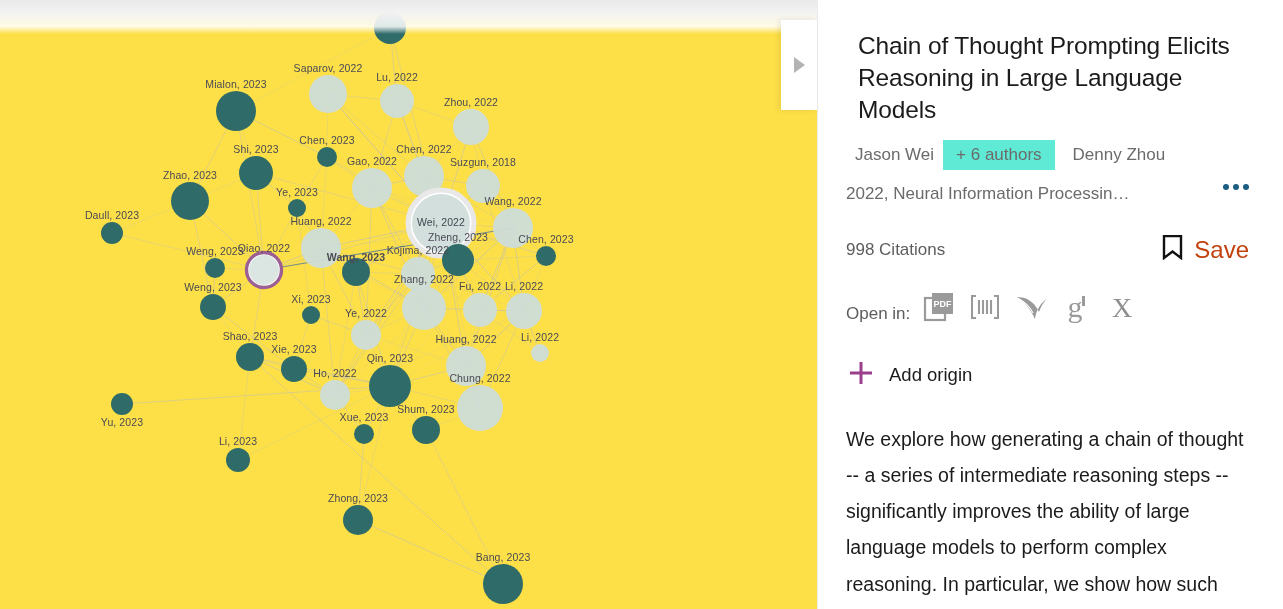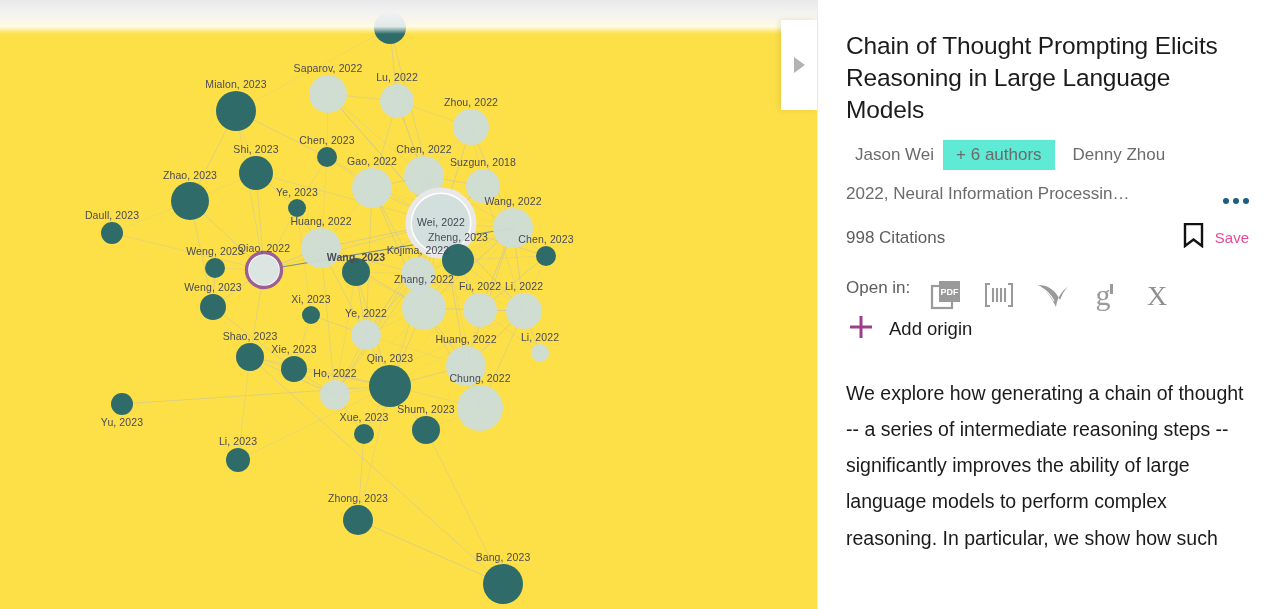--- a/index.html
+++ b/index.html
@@ -64,62 +64,63 @@
     background: #ffffff;
     padding: 30px 34px 0 28px;
     overflow: hidden;
     border-left: 1px solid #ebebeb;
   }
   #paper-title {
     font-size: 24.5px;
     line-height: 1.31;
     color: #1b1b1b;
     font-weight: 400;
-    margin: 0 0 14px 0;
+    margin: 0 0 14px 12px;
     cursor: pointer;
     letter-spacing: -0.15px;
   }
   #author-row {
     display: flex; align-items: center;
     gap: 0px;
     font-size: 17px; color: #6b6b6b;
     margin-bottom: 14px;
     flex-wrap: nowrap;
   }
   .author-name { cursor: pointer; white-space: nowrap; margin-left: 9px; }
   #more-authors {
     background: #5eead4;
     padding: 5px 13px;
     margin: 0 9px;
     color: #6b6b6b;
     cursor: pointer;
     white-space: nowrap;
   }
   #venue-row {
-    display: flex; align-items: flex-end; justify-content: space-between;
-    margin-bottom: 19px;
+    display: flex; align-items: flex-start; justify-content: space-between;
+    margin-bottom: 31px;
   }
   #venue-text {
     font-size: 17px; color: #6b6b6b;
     white-space: nowrap; overflow: hidden; text-overflow: ellipsis;
     max-width: 340px;
   }
   #venue-menu { display: flex; gap: 4px; cursor: pointer; padding-left: 10px; }
   #venue-menu i { width: 6px; height: 6px; border-radius: 50%; background: #1c5d82; display:block; }
 
   #cite-row {
     display: flex; align-items: center; justify-content: space-between;
     margin-bottom: 26px;
   }
   #citations-count { font-size: 17px; color: #5d5d5d; cursor: pointer; }
   #save-group { display: flex; align-items: center; gap: 11px; cursor: pointer; }
-  #save-label { font-size: 15px; color: #ec4899; }
+  #save-label { font-size: 24px; color: #c2410c; }
 
   #openin-row {
-    display: flex; align-items: flex-start; gap: 19px;
+    display: flex; align-items: flex-end; gap: 12px;
+    margin-bottom: 34px;
   }
   #openin-label { font-size: 17px; color: #5d5d5d; }
   .openin-icon { cursor: pointer; display: flex; align-items: center; justify-content: center; }
 
   #action-row { display: flex; align-items: center; gap: 46px; margin-bottom: 29px; }
   .action-btn { display: flex; align-items: center; gap: 13px; cursor: pointer; }
   .action-label { font-size: 18.5px; color: #1b1b1b; }
 
   #abstract {
     font-size: 19.5px;

